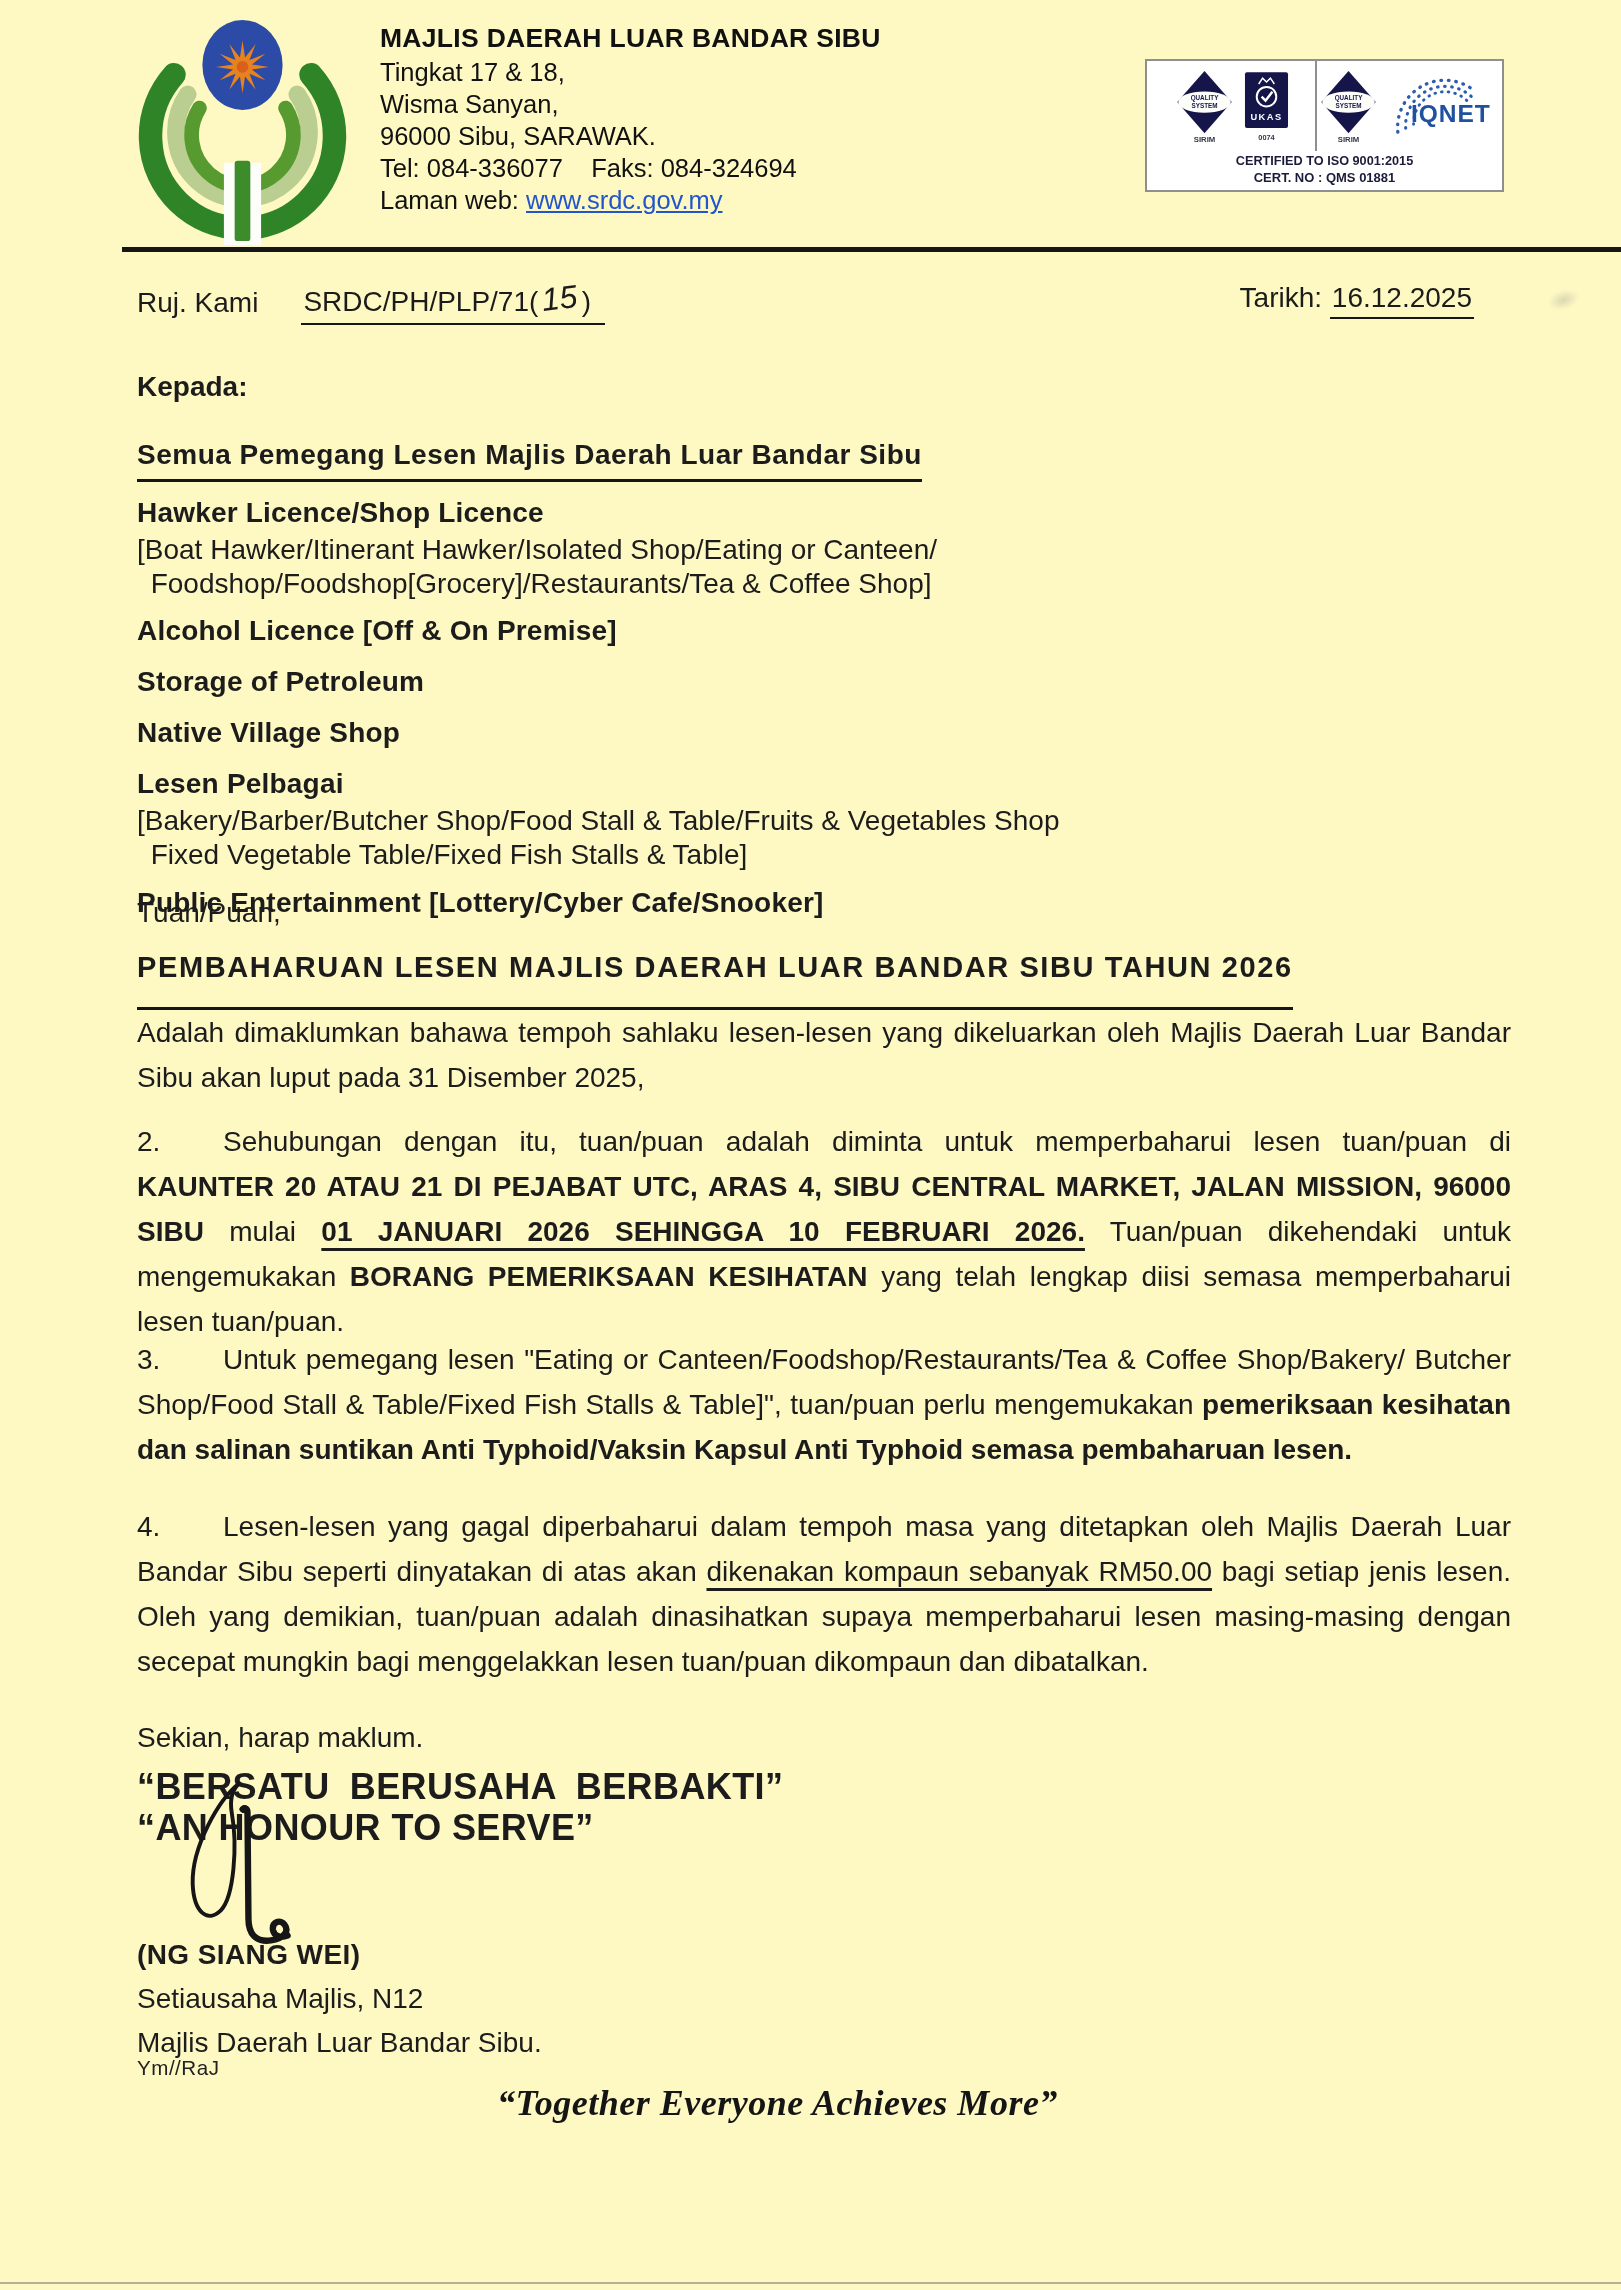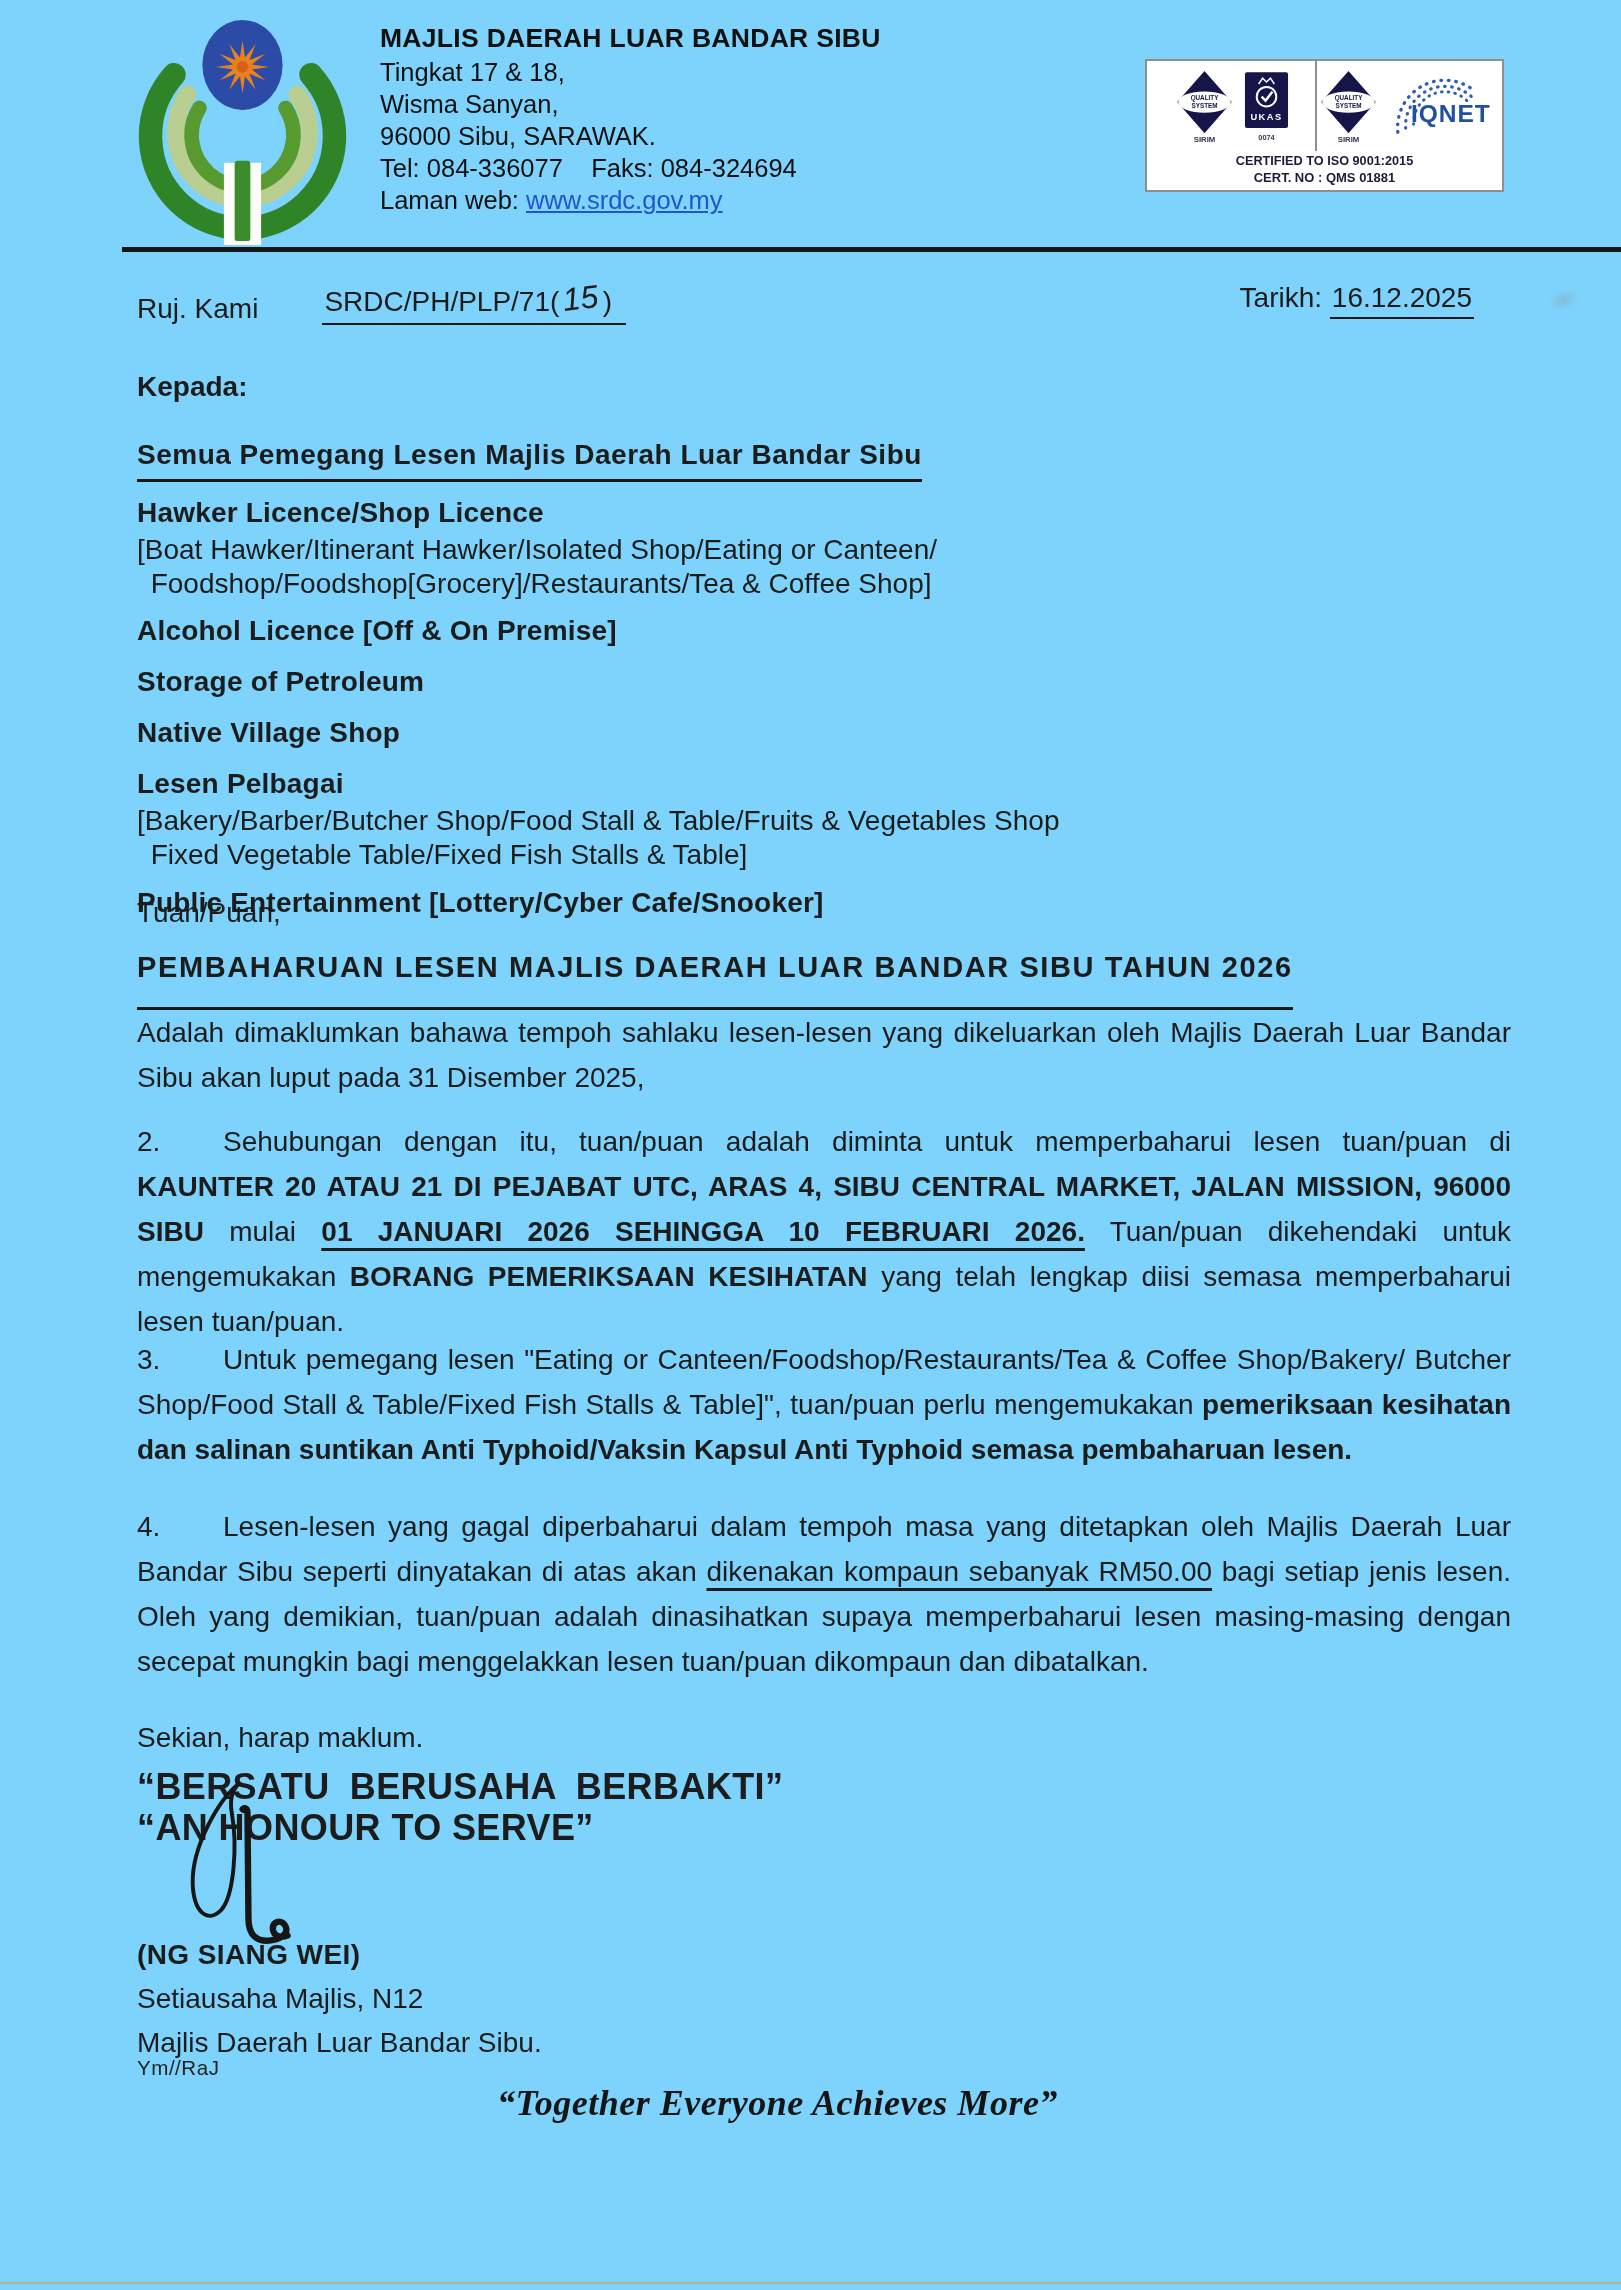--- a/index.html
+++ b/index.html
@@ -1,37 +1,37 @@
 <!DOCTYPE html>
 <html><head>
 <meta charset="utf-8">
 <style>
   html,body{margin:0;padding:0;}
   body{width:1621px;height:2291px;position:relative;background:#e9e9e6;font-family:"Liberation Sans",sans-serif;}
-  .page{position:absolute;inset:0;background:#7dd3fc;overflow:hidden;color:#1b1b1b;}
+  .page{position:absolute;inset:0;background:#fef9c3;overflow:hidden;color:#1b1b1b;}
 
   
   .logo{position:absolute;left:125px;top:17.6px;width:235px;height:227px;}
   .lh-addr{position:absolute;left:380px;top:21.6px;font-size:25.5px;line-height:32px;color:#111;}
   .lh-org{font-weight:bold;font-size:26.5px;letter-spacing:0.3px;margin-bottom:2.9px;}
   .lh-web-url{color:#2255cc;text-decoration:underline;cursor:pointer;}
   .rule{position:absolute;left:122px;right:0;top:247px;height:4.9px;background:#161616;}
 
   
   .certbox{position:absolute;left:1145px;top:59px;width:359px;height:133px;border:2px solid #8f8f8f;background:#fff;box-sizing:border-box;}
   .cert-cells{display:flex;height:90px;align-items:center;}
   .cert-cell{flex:1;display:flex;align-items:center;justify-content:center;gap:7.8px;height:100%;}
   .cert-cell.right{border-left:2px solid #8f8f8f;}
   .cert-text{text-align:center;line-height:16.7px;margin-top:2px;}
   .cert-l1{font-size:12.7px;font-weight:bold;color:#1c1c3a;}
   .cert-l2{font-size:13px;font-weight:bold;color:#1c1c3a;}
 
   
   .refline{position:absolute;left:137px;right:147px;top:282px;font-size:28px;display:flex;justify-content:space-between;align-items:flex-start;}
-  .ref-left{display:flex;gap:64px;align-items:flex-end;}
+  .ref-left{display:flex;gap:43px;align-items:center;}
   .ref-value{border-bottom:2.9px solid #161616;padding:0 13.7px 3.9px 2px;}
   .hand{display:inline-block;font-size:32px;font-style:italic;transform:rotate(-7deg) translateY(-2px);padding:0 3.9px;}
   .date-value{border-bottom:2.9px solid #161616;padding:0 2px 3.9px 2px;}
 
   
   .sec{position:absolute;left:137px;width:1374px;font-size:28px;line-height:45px;color:#1c1c1c;}
   .b{font-weight:bold;}
   .ul{ text-decoration:underline;text-decoration-thickness:2.9px;text-underline-offset:6.9px;}
   .kepada{font-weight:bold;line-height:43px;}
   .addressee{display:inline-block;font-weight:bold;letter-spacing:0.5px;border-bottom:3.4px solid #161616;padding-bottom:3.9px;margin-top:26px;line-height:41px;}

